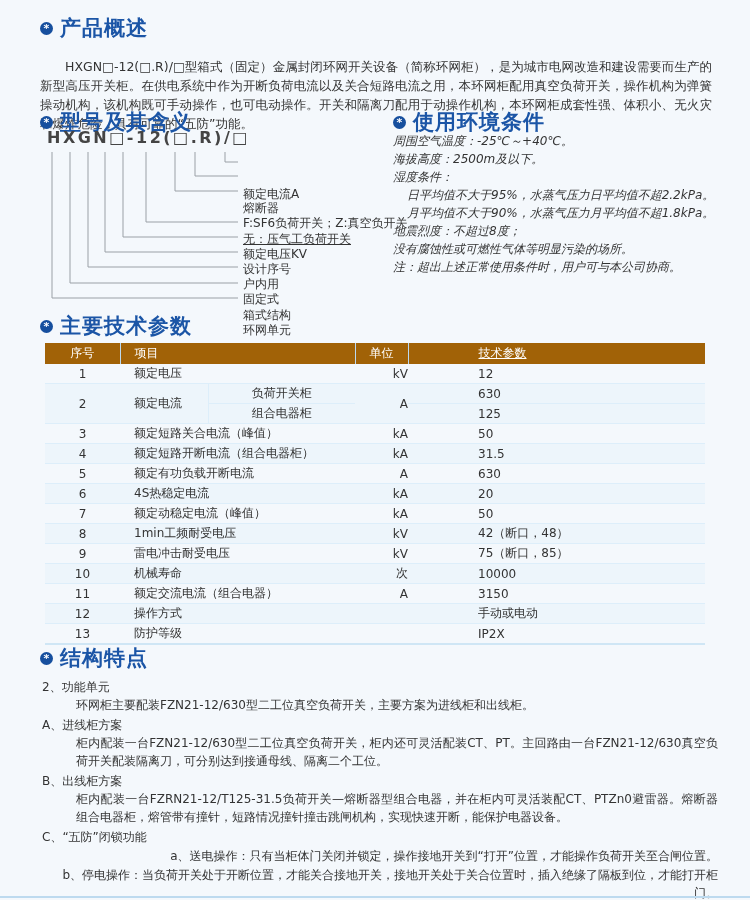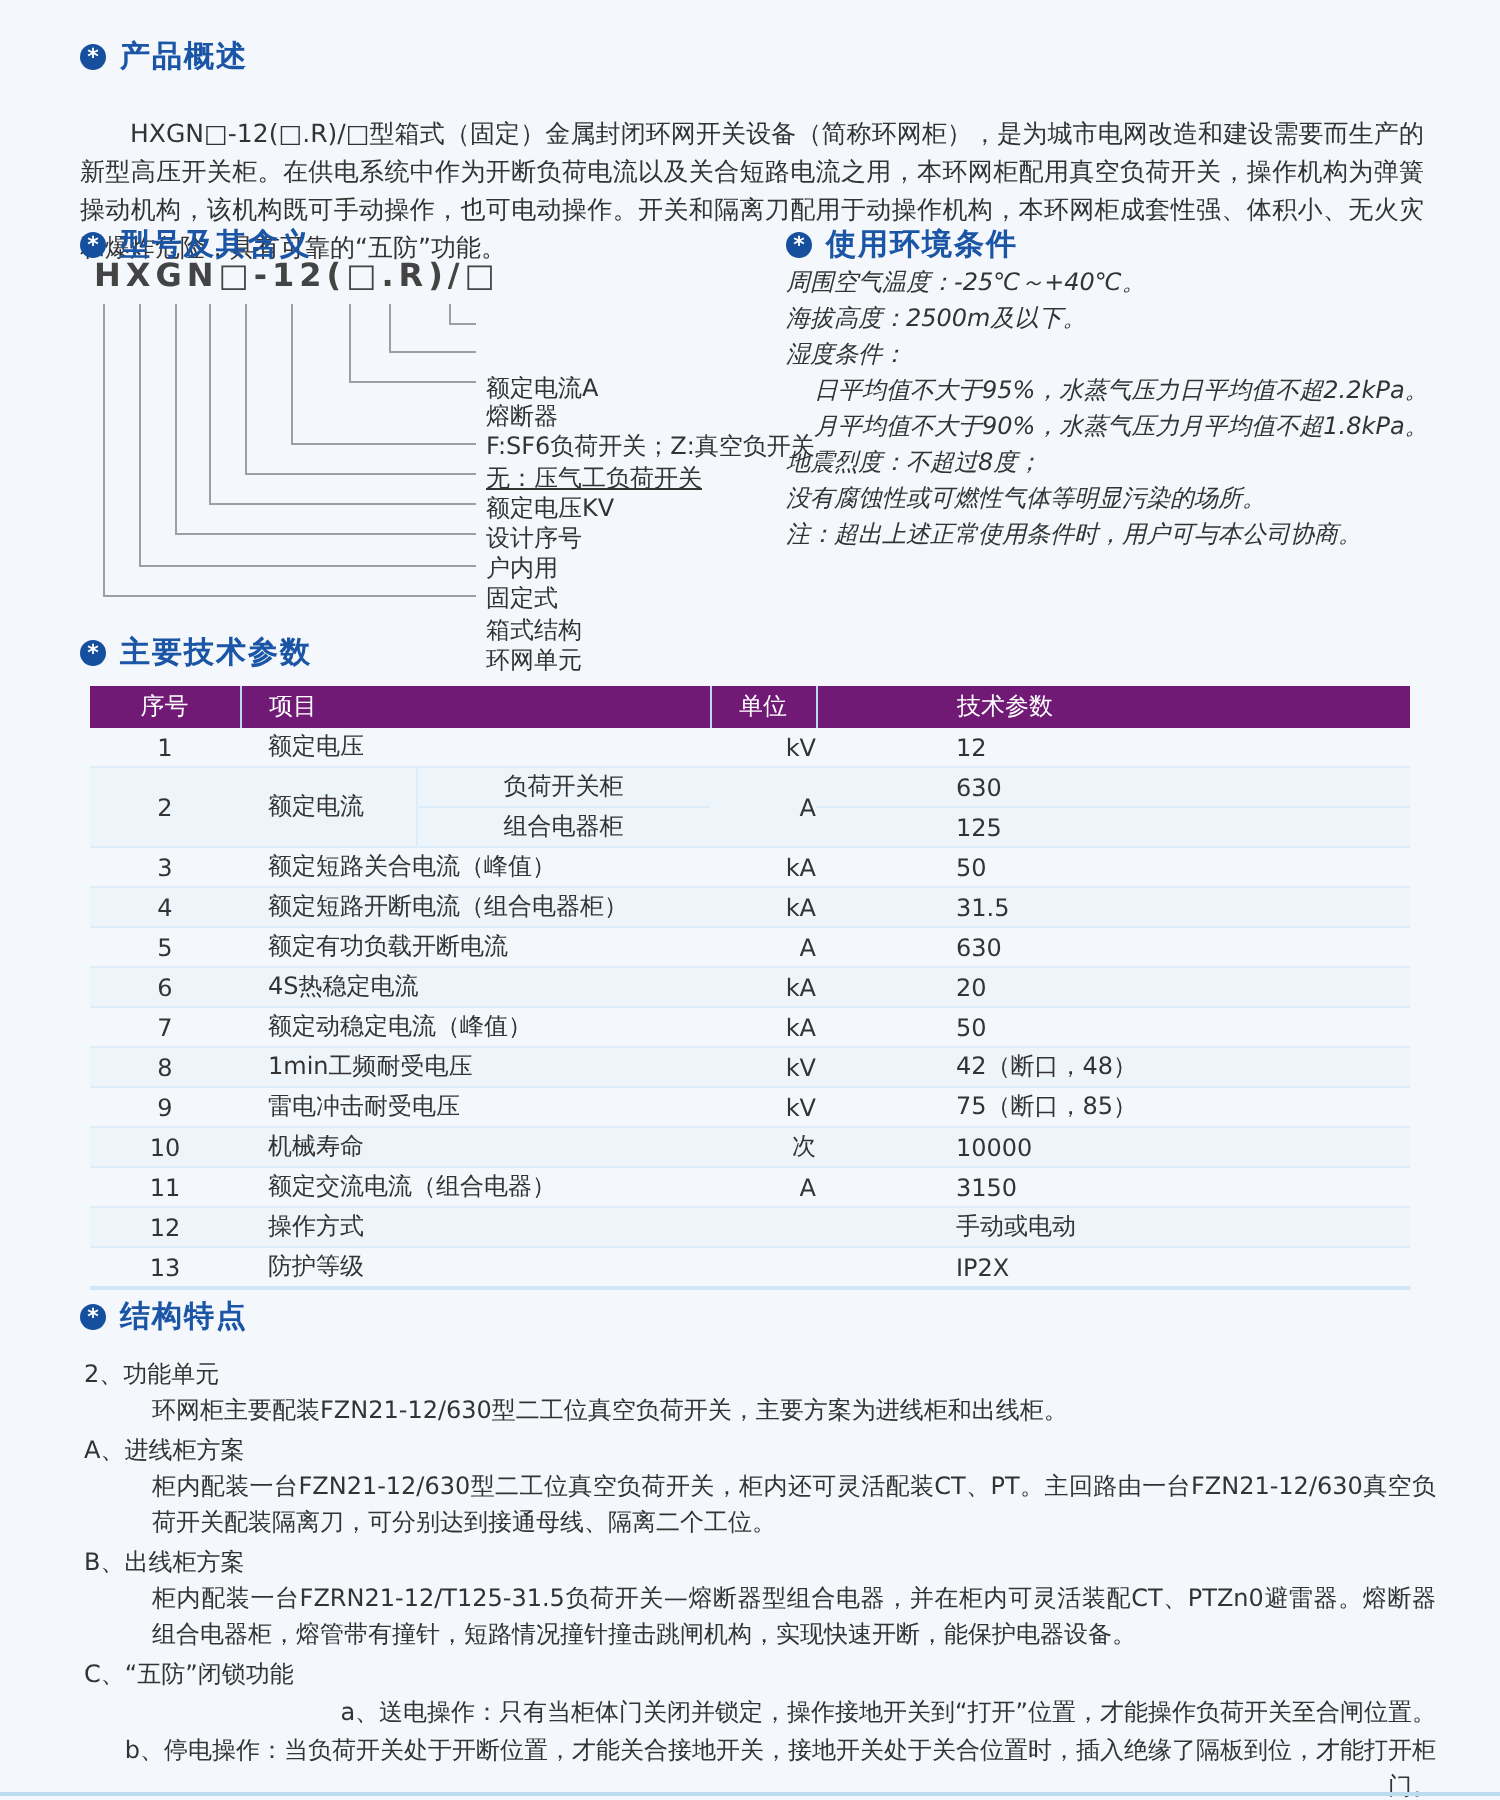--- a/index.html
+++ b/index.html
@@ -15,21 +15,21 @@
 
   
   .sec-head{position:absolute;display:flex;align-items:center;gap:7px;height:20px;}
   .sec-icon{
     width:13px;height:13px;border-radius:50%;
     background:#164f9e;color:#fff;
     font-size:11px;line-height:13px;text-align:center;
     font-weight:bold;flex:0 0 auto;
   }
   .sec-title{
-    margin:0;font-size:15px;font-weight:bold;color:#1b55a6;letter-spacing:1px;
+    margin:0;font-size:21px;font-weight:bold;color:#1b55a6;letter-spacing:1px;
   }
 
   
   .overview-body{
     position:absolute;left:40px;top:44px;width:672px;
     font-size:12.5px;line-height:19px;text-align:justify;
     text-indent:2em;color:#333;
   }
 
   
@@ -51,36 +51,36 @@
   .env-line.indent{margin-left:14px;}
 
   
   .param-table{
     position:absolute;left:45px;top:343px;width:660px;
     border-collapse:collapse;table-layout:fixed;
     font-size:12px;color:#333;
     border-bottom:2px solid #cfe6f5;
   }
   .param-table th{
-    background:#701a75;color:#fff;font-weight:normal;
+    background:#a16207;color:#fff;font-weight:normal;
     height:21px;font-size:12px;padding:0;
   }
   .param-table th{border-right:1px solid #bcd9ef;}
   .param-table th:last-child{border-right:none;}
   .param-table td{
     height:19px;padding:0;border-bottom:1px solid #ddeefa;
   }
   .param-table tr.alt td{background:#edf5fb;}
   .td-no{text-align:center;}
   .td-item{text-align:left;padding-left:14px !important;}
   .td-sub{text-align:center;border-left:1px solid #ddeefa !important;}
   .td-unit{text-align:right;}
   .td-val{text-align:left;padding-left:70px !important;}
   .th-item{text-align:left;padding-left:14px !important;}
-  .th-val{text-align:left;padding-left:70px !important;}
+  .th-val{text-align:left;padding-left:70px !important;text-decoration:underline;}
 
   
   .feat-lines{position:absolute;left:40px;top:676px;width:678px;font-size:12px;line-height:18px;}
   .f-head{margin-left:2px;margin-top:2px;}
   .f-body{margin-left:36px;text-align:justify;}
   .f-sub{margin-top:1px;text-align:right;}
 
   .footer-line{
     position:absolute;left:0;bottom:2px;width:100%;height:2px;
     background:#bddaef;

